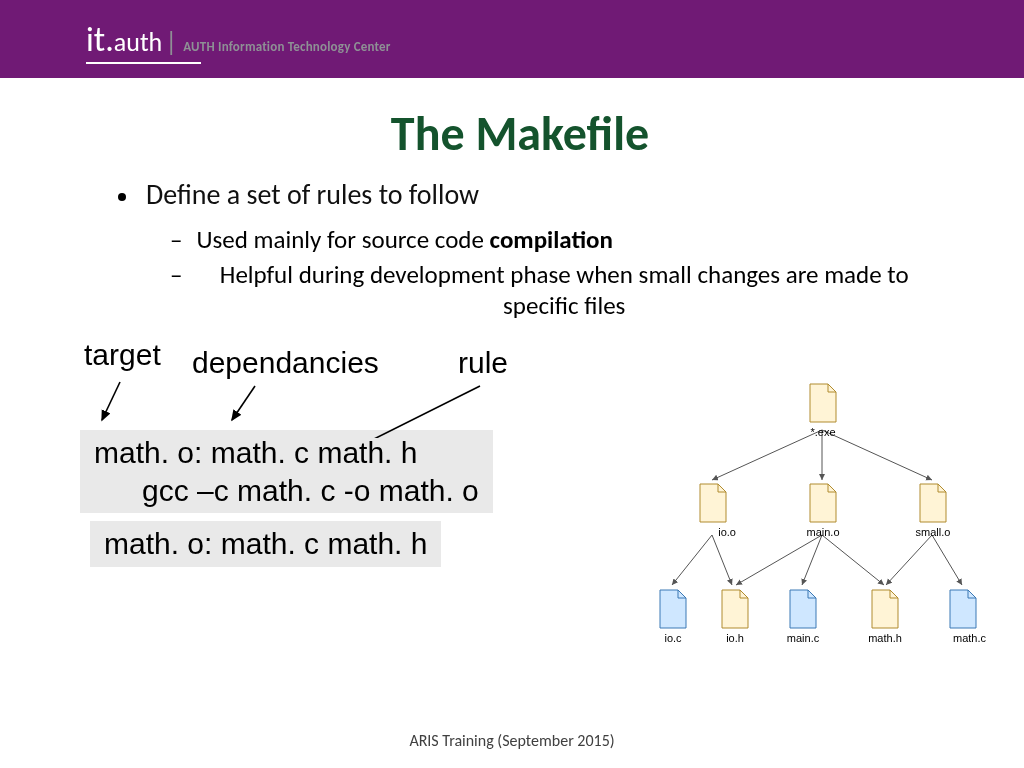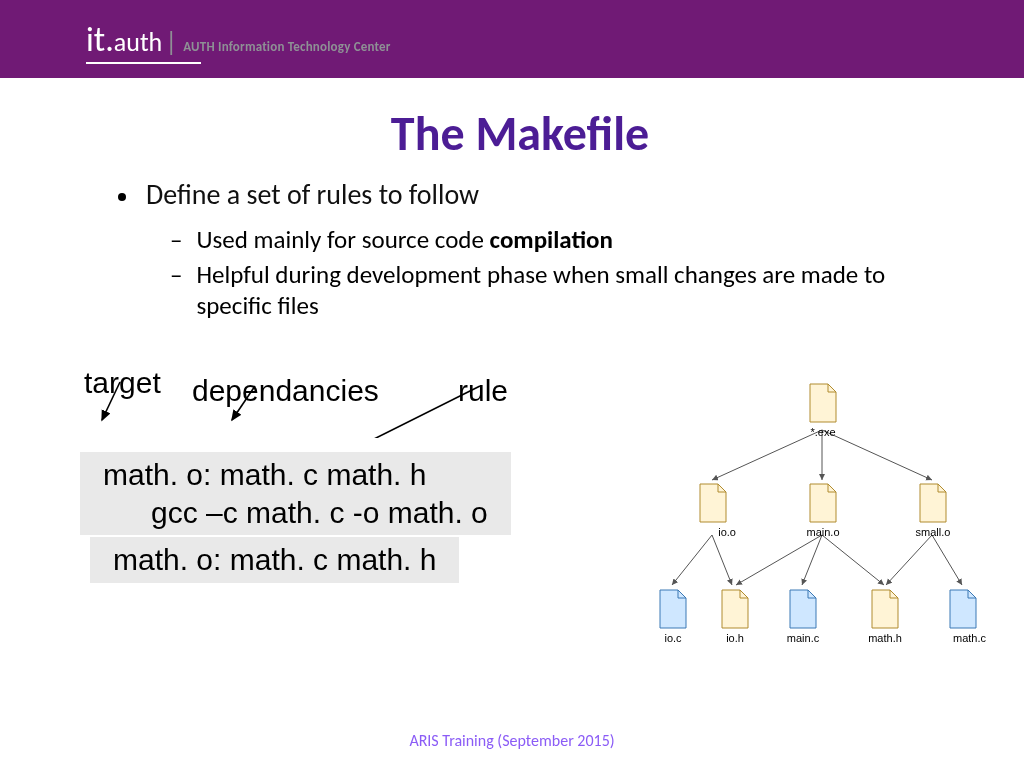--- a/index.html
+++ b/index.html
@@ -28,50 +28,50 @@
   .logo-dot { font-size: 34px; font-weight: 400; }
   .logo-auth { font-size: 26px; font-weight: 400; }
   .logo-bar { font-size: 26px; margin: 0 6px 0 3px; color: #8e9095; }
   .logo-sub { font-size: 13px; color: #8e9095; letter-spacing: 0.2px; font-weight: bold; }
   .logo-underline { position:absolute; left:86px; top:62px; width:115px; height:2px; background:#fff; }
 
   .title {
     text-align: center;
     font-size: 48px;
     margin-top: 26px;
-    color: #4c1d95;
+    color: #14532d;
     padding-left: 16px;
   }
-  .content { padding: 0 92px; margin-top: 14px; }
+  .content { padding: 0 92px; margin-top: 14px; text-align: center; }
   .bullet { display:flex; align-items:flex-start; font-size: 28px; color:#111; }
   .bullet-dot { width: 8px; height:8px; border-radius:50%; background:#000; margin: 16px 20px 0 26px; flex-shrink:0; }
   .sub-list { margin: 12px 0 0 78px; }
   .sub-item { display:flex; align-items:flex-start; font-size: 25px; margin-bottom: 4px; }
   .dash { margin-right: 14px; }
 
   .diagram-area {
     position: absolute;
     left: 80px; top: 338px;
     width: 560px;
   }
-  .labels { position: relative; height: 50px; font-size: 30px; color:#000; font-family: Arial, sans-serif; margin-top: 28px; }
+  .labels { position: relative; height: 50px; font-size: 30px; color:#000; font-family: Arial, sans-serif; }
   .lbl-target { position:absolute; left: 4px; top: 0; }
   .lbl-dep    { position:absolute; left: 112px; top: 8px; }
   .lbl-rule   { position:absolute; left: 378px; top: 8px; }
 
   .arrows { position:absolute; left:80px; top:378px; width:560px; height:60px; pointer-events:none; }
 
   .codebox {
     background: #e9e9e9;
     font-family: Arial, sans-serif;
     font-size: 30px;
     line-height: 1.25;
-    padding: 4px 23px;
+    padding: 4px 14px;
     width: fit-content;
-    margin-top: 2px;
+    margin-top: 8px;
   }
   .codebox .line2 { padding-left: 48px; }
   .or {
     font-family: Arial, sans-serif;
     font-size: 30px;
     margin: 8px 0 8px 170px;
   }
   .codebox2 { margin-left: 10px; }
 
   
@@ -81,21 +81,21 @@
     font-family: Arial, sans-serif; font-size: 11px;
   }
   .file svg { display:block; margin:0 auto 2px; }
 
   .footer {
     position:absolute;
     bottom: 18px;
     width:100%;
     text-align:center;
     font-size: 16px;
-    color:#8b5cf6;
+    color:#404040;
   }
 </style>
 </head>
 <body>
 
 <div class="topbar">
   <div class="logo">
     <span class="logo-it">it</span>
     <span class="logo-dot">.</span>
     <span class="logo-auth">auth</span>

